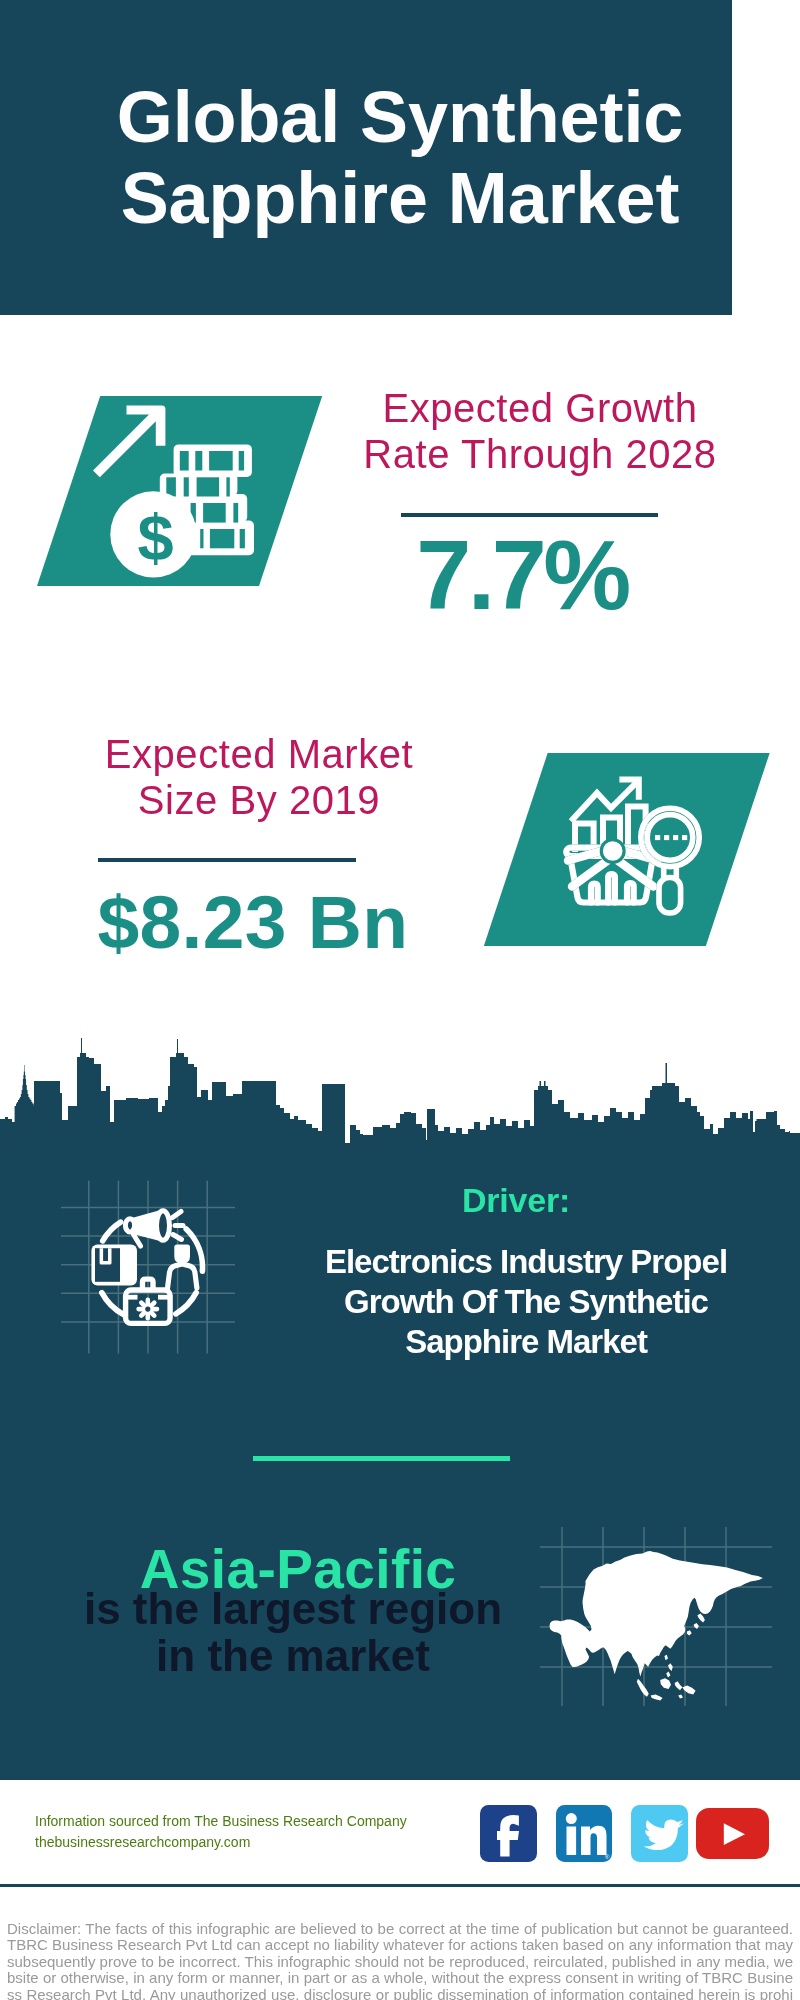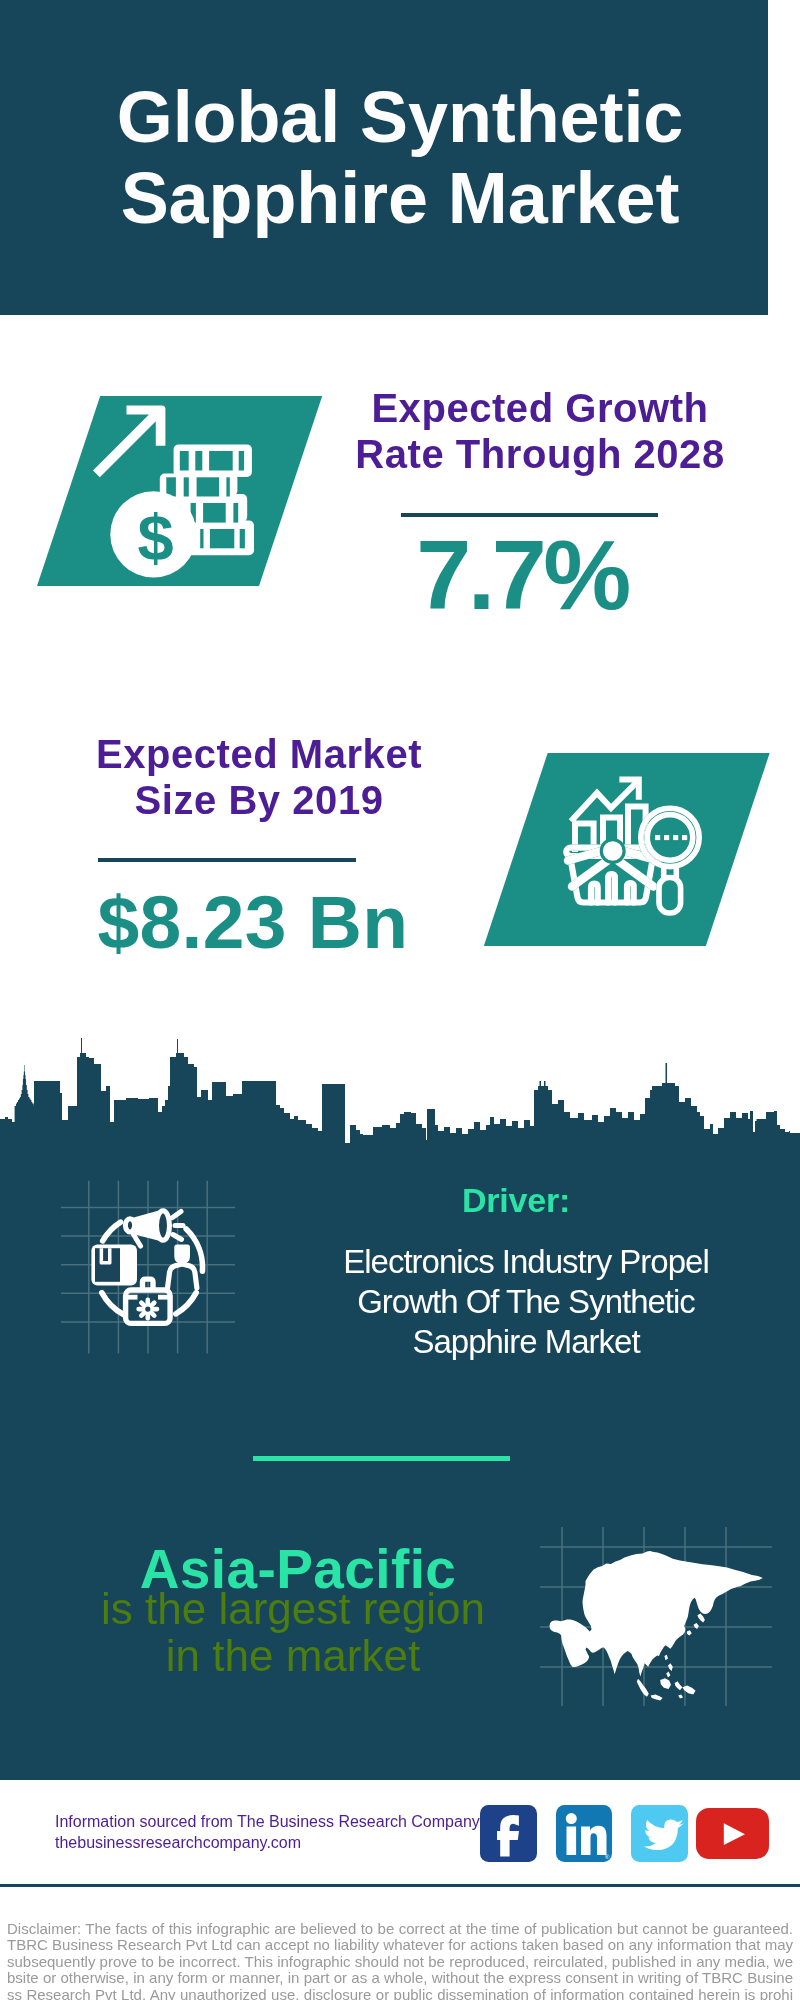--- a/index.html
+++ b/index.html
@@ -1,44 +1,44 @@
 <!DOCTYPE html>
 <html><head>
 <meta charset="utf-8">
 <style>
   html,body{margin:0;padding:0;}
   body{width:800px;height:2000px;background:#ffffff;font-family:"Liberation Sans",sans-serif;overflow:hidden;}
   .page{position:relative;width:800px;height:2000px;background:#fff;}
 
   
-  .header{position:absolute;left:0;top:0;width:768px;height:315px;background:#17455a;}
+  .header{position:absolute;left:0;top:0;width:708px;height:315px;background:#17455a;padding-left:24px;}
   .header .title{position:absolute;left:0;top:77px;width:800px;text-align:center;color:#fdfdfd;
                  font-size:72px;font-weight:bold;line-height:81px;letter-spacing:-0.1px;}
 
   
-  .stat-head{position:absolute;text-align:center;color:#4c1d95;font-size:40px;font-weight:bold;line-height:46px;letter-spacing:0.55px;}
+  .stat-head{position:absolute;text-align:center;color:#be185d;font-size:40px;font-weight:normal;line-height:46px;letter-spacing:0.55px;}
   .rule{position:absolute;height:4.3px;background:#17455a;}
   .stat-val{position:absolute;text-align:center;color:#1b8f86;font-weight:bold;}
 
   
   .para{position:absolute;background:#1b8f86;}
 
   
   .darkbody{position:absolute;left:0;width:800px;background:#17455a;}
   .skyline{position:absolute;left:0;width:800px;display:block;}
 
   .driver-label{position:absolute;text-align:center;color:#2ae4a5;font-size:34px;font-weight:bold;letter-spacing:-0.2px;}
-  .driver-text{position:absolute;text-align:center;color:#ffffff;font-size:33px;font-weight:normal;line-height:40px;letter-spacing:-1px;}
+  .driver-text{position:absolute;text-align:center;color:#ffffff;font-size:33px;font-weight:bold;line-height:40px;letter-spacing:-1px;}
   .mini-rule{position:absolute;height:4.5px;background:#2ae4a5;}
 
   .region-name{position:absolute;text-align:center;color:#2ae4a5;font-size:55px;font-weight:bold;letter-spacing:0.4px;}
-  .region-text{position:absolute;text-align:center;color:#4d7c0f;font-size:44px;font-weight:400;line-height:47px;}
-
-  
-  .src-text{position:absolute;color:#4c1d95;font-size:16px;line-height:21.3px;margin-left:20px;}
+  .region-text{position:absolute;text-align:center;color:#0f172a;font-size:44px;font-weight:700;line-height:47px;}
+
+  
+  .src-text{position:absolute;color:#4d7c0f;font-size:14px;line-height:21.3px;}
   .footline{position:absolute;left:0;width:800px;height:3px;background:#17455a;}
   .disclaimer{position:absolute;color:#9a9a9a;font-size:15px;line-height:16.4px;text-align:justify;word-break:break-all;margin-top:29px;}
   .social{position:absolute;border-radius:9px;display:block;overflow:hidden;text-decoration:none;}
 </style>
 </head>
 <body>
 
 <div class="page">
 
   <div class="header">

